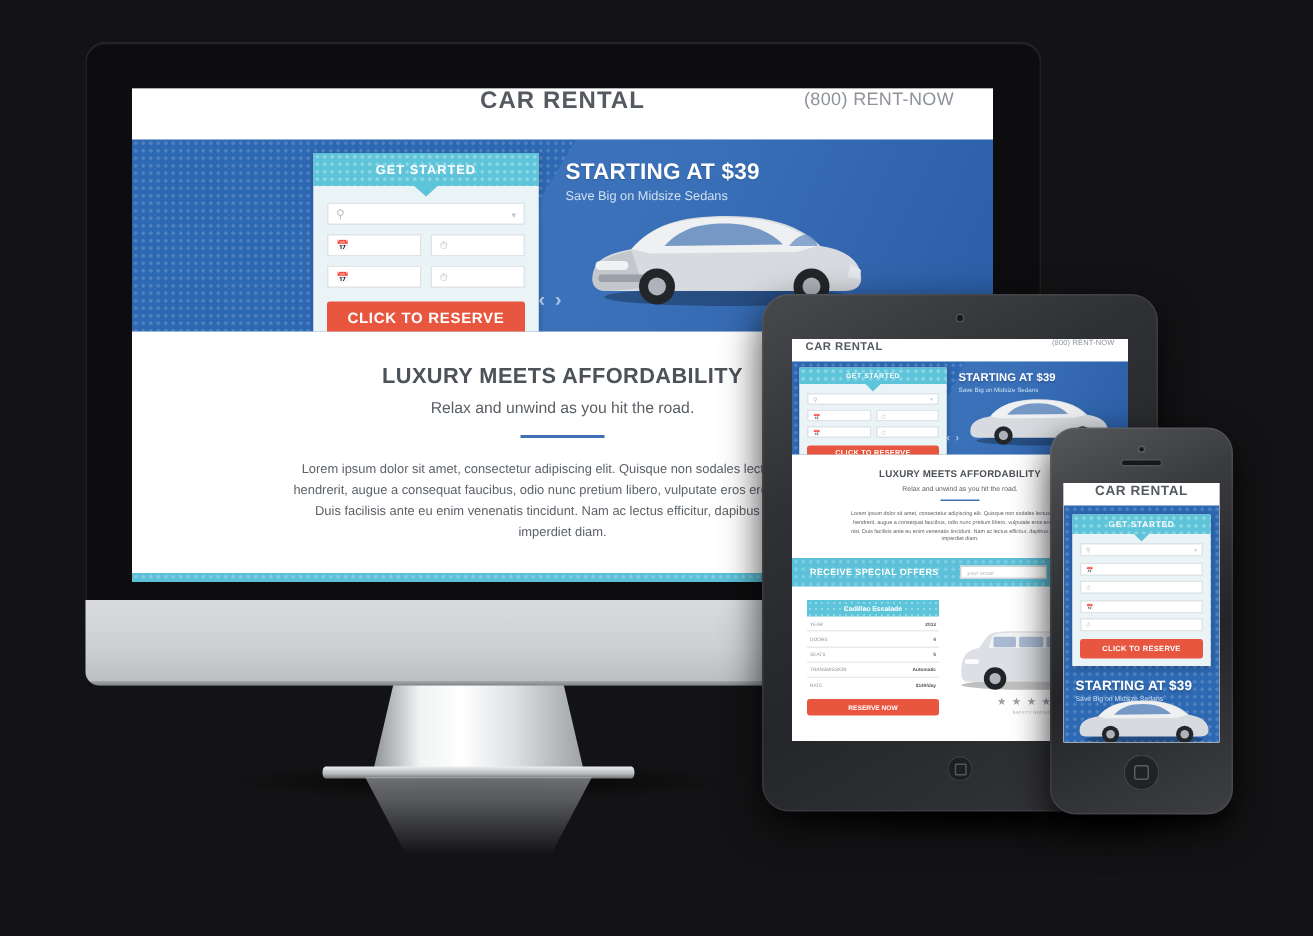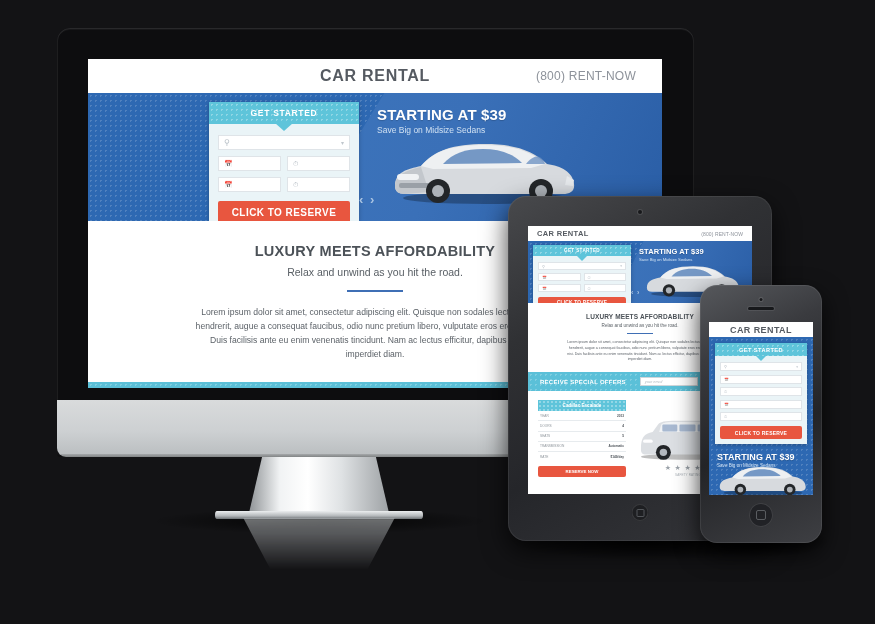--- a/index.html
+++ b/index.html
@@ -7,21 +7,21 @@
     width:875px;height:624px;overflow:hidden;
     background:#131315;
     font-family:"Liberation Sans", sans-serif;
     -webkit-font-smoothing:antialiased;
   }
   .stage{position:relative;width:875px;height:624px;background:#131315;overflow:hidden;}
 
   
   .page{position:absolute;inset:0;background:#fff;overflow:hidden;}
 
-  .pg-header{background:#fff;display:flex;align-items:center;justify-content:space-between;box-sizing:border-box;}
+  .pg-header{background:#fff;display:flex;justify-content:space-between;box-sizing:border-box;}
   .pg-logo{color:#555a61;font-weight:bold;letter-spacing:.045em;white-space:nowrap;}
   .pg-phone{color:#8d929a;letter-spacing:.02em;white-space:nowrap;}
 
   .hero{position:relative;background:#2d68b2;overflow:hidden;}
   .hero:before{content:"";position:absolute;inset:0;
     background-image:radial-gradient(rgba(255,255,255,.17) 1px, transparent 1px);
     background-size:5px 5px;}
   .hero-diag{position:absolute;top:0;right:0;height:100%;width:62%;
     background:linear-gradient(115deg,#3c74bb 0%,#3a70b8 40%,#2a5ea6 100%);
     clip-path:polygon(22% 0,100% 0,100% 100%,0 100%);}

